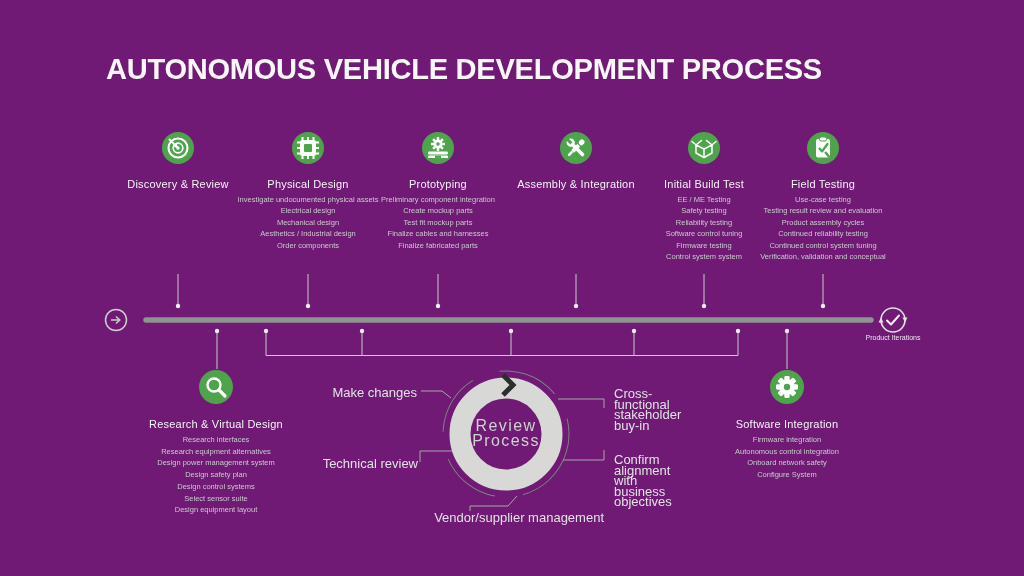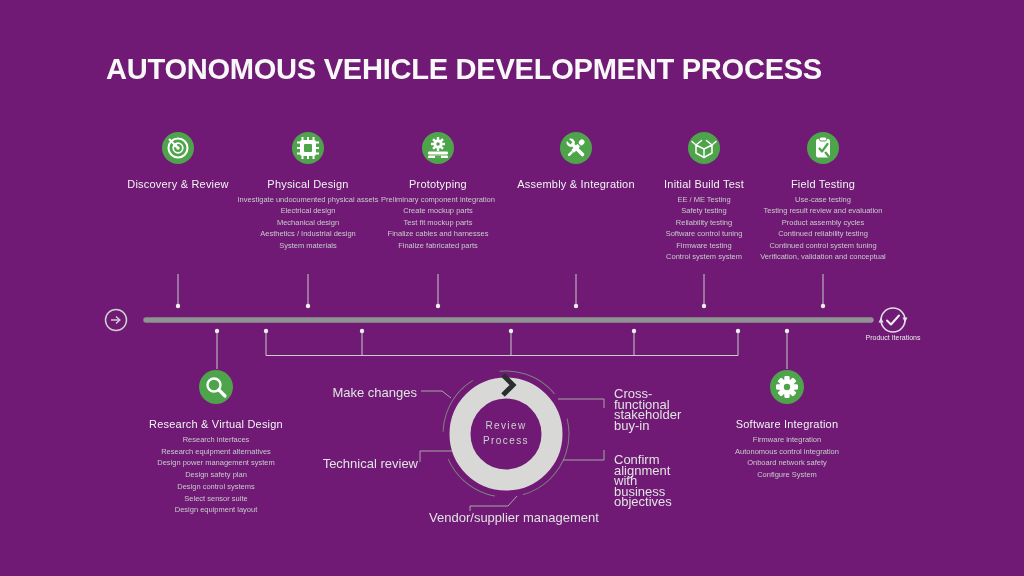--- a/index.html
+++ b/index.html
@@ -33,21 +33,21 @@
   .content{position:relative;z-index:2;}
   .small-label{
     position:absolute;font-size:13px;color:#e0e3e2;line-height:10.5px;z-index:2;
   }
   .end-label{
     position:absolute;left:843px;top:334px;width:100px;text-align:center;
     font-size:7px;color:#e8eae9;z-index:2;
   }
   .ring-text{
     position:absolute;left:446px;top:419px;width:120px;text-align:center;
-    font-size:10px;letter-spacing:1.4px;color:#ced1d0;line-height:14.5px;z-index:2;
+    font-size:16px;letter-spacing:1.4px;color:#ced1d0;line-height:14.5px;z-index:2;
   }
   .footer{
     position:absolute;left:806px;top:541px;width:202px;height:31px;
     background:#1d201f;display:flex;align-items:center;padding:12px 10px;
     box-sizing:border-box;z-index:2;margin-top:40px;
   }
   .brand{display:flex;align-items:baseline;}
   .brand-name{font-size:15px;font-weight:bold;color:#fdfdfd;letter-spacing:0.2px;}
   .leaf{
     display:inline-block;width:11px;height:11px;background:#4ea44b;
@@ -168,21 +168,21 @@
           </g>
           <rect x="-4" y="-4" width="8" height="8" fill="#4ea44b" rx="1"></rect>
         </svg>
       </div>
       <div class="stage-title">Physical Design</div>
       <div class="stage-items">
           <div class="item">Investigate undocumented physical assets</div>
           <div class="item">Electrical design</div>
           <div class="item">Mechanical design</div>
           <div class="item">Aesthetics / Industrial design</div>
-          <div class="item">System materials</div>
+          <div class="item">Order components</div>
         </div>
     </div>
 
     <div class="stage" style="left:353px;top:132px">
       <div class="icon-circle">
         <svg width="32" height="32" viewBox="-16 -16 32 32">
           <g fill="#fff">
             <rect x="-1.2" y="-11" width="2.4" height="14" transform="rotate(0 0 -4)"></rect>
             <rect x="-1.2" y="-11" width="2.4" height="14" transform="rotate(45 0 -4)"></rect>
             <rect x="-1.2" y="-11" width="2.4" height="14" transform="rotate(90 0 -4)"></rect>
@@ -309,21 +309,21 @@
           <div class="item">Configure System</div>
         </div>
     </div>
 
     <div class="ring-text">
       <div>Review</div>
       <div>Process</div>
     </div>
     <div class="small-label" style="right:607px;top:388px;text-align:right">Make changes</div>
     <div class="small-label" style="right:606px;top:459px;text-align:right">Technical review</div>
-    <div class="small-label" style="left:424px;top:513px;width:180px;text-align:center">Vendor/supplier management</div>
+    <div class="small-label" style="left:424px;top:513px;width:180px;text-align:right">Vendor/supplier management</div>
     <div class="small-label" style="left:614px;top:389px;width:70px">Cross-functional stakeholder buy-in</div>
     <div class="small-label" style="left:614px;top:455px;width:66px">Confirm alignment with business objectives</div>
 
     <div class="footer">
       <div class="brand">
         <span class="brand-name">Fresh</span>
         <span class="leaf"></span>
       </div>
       <div class="footer-divider"></div>
       <div>

